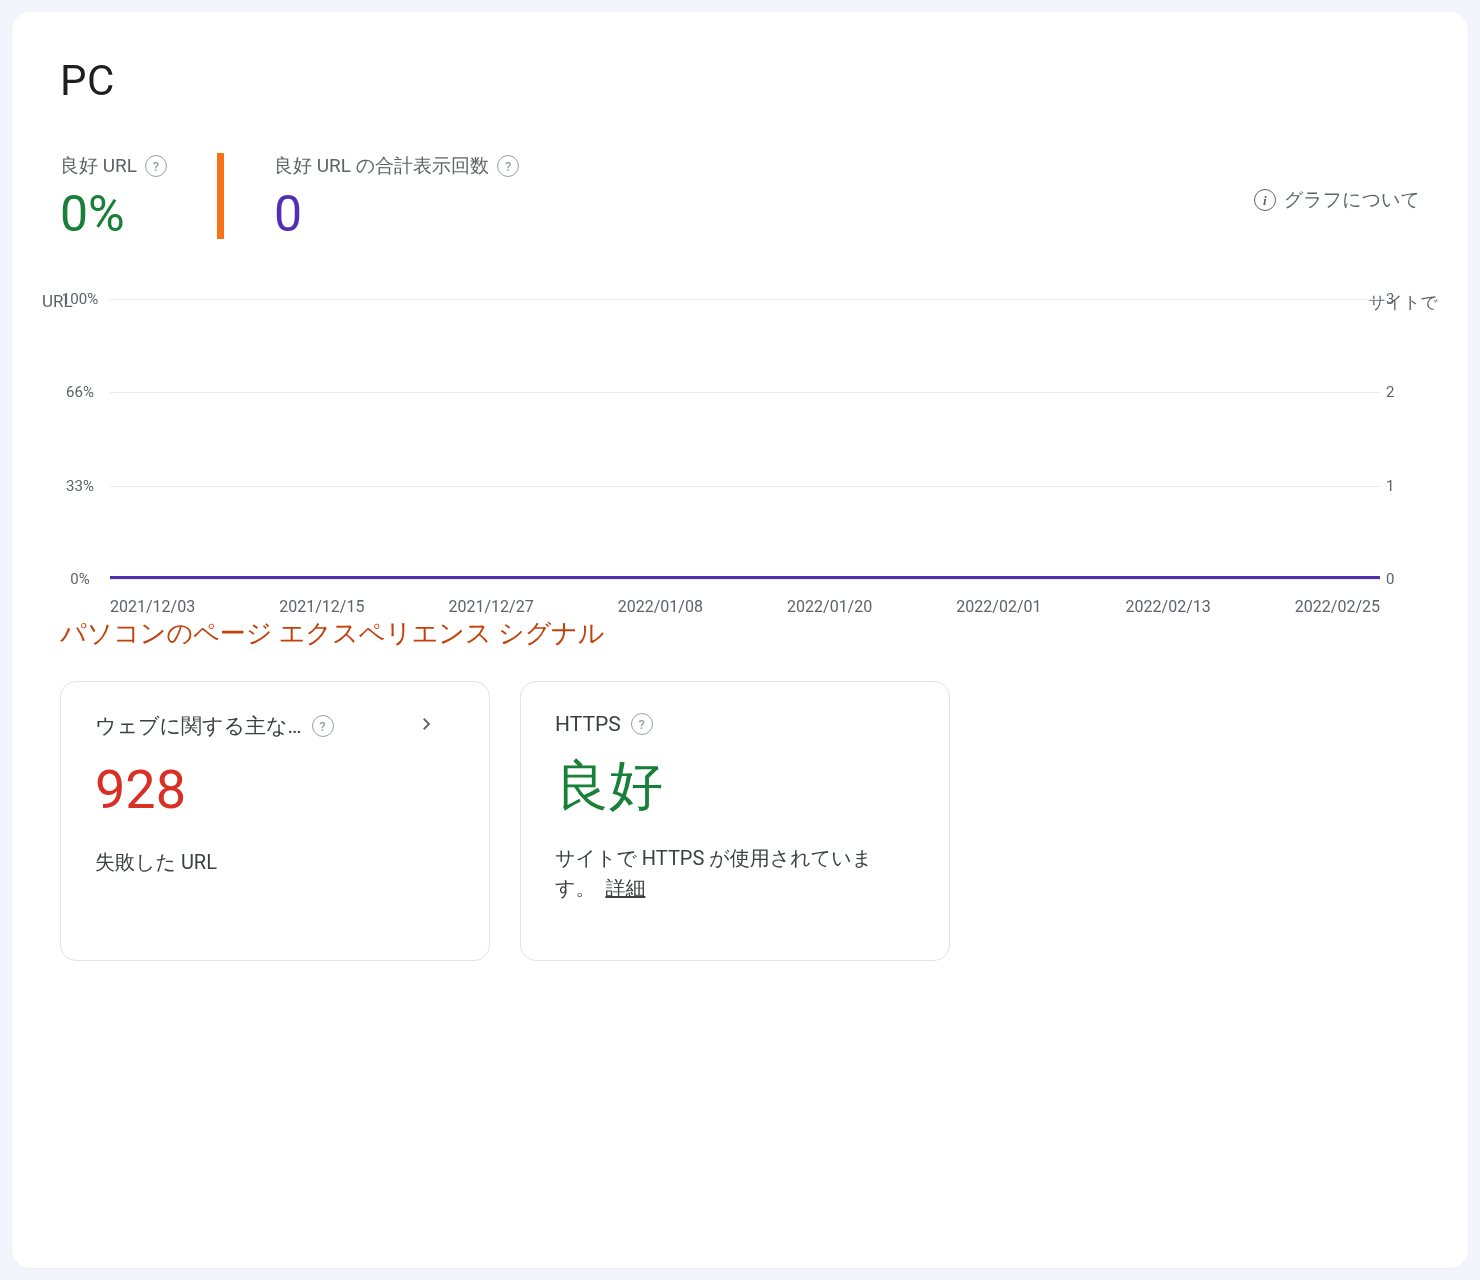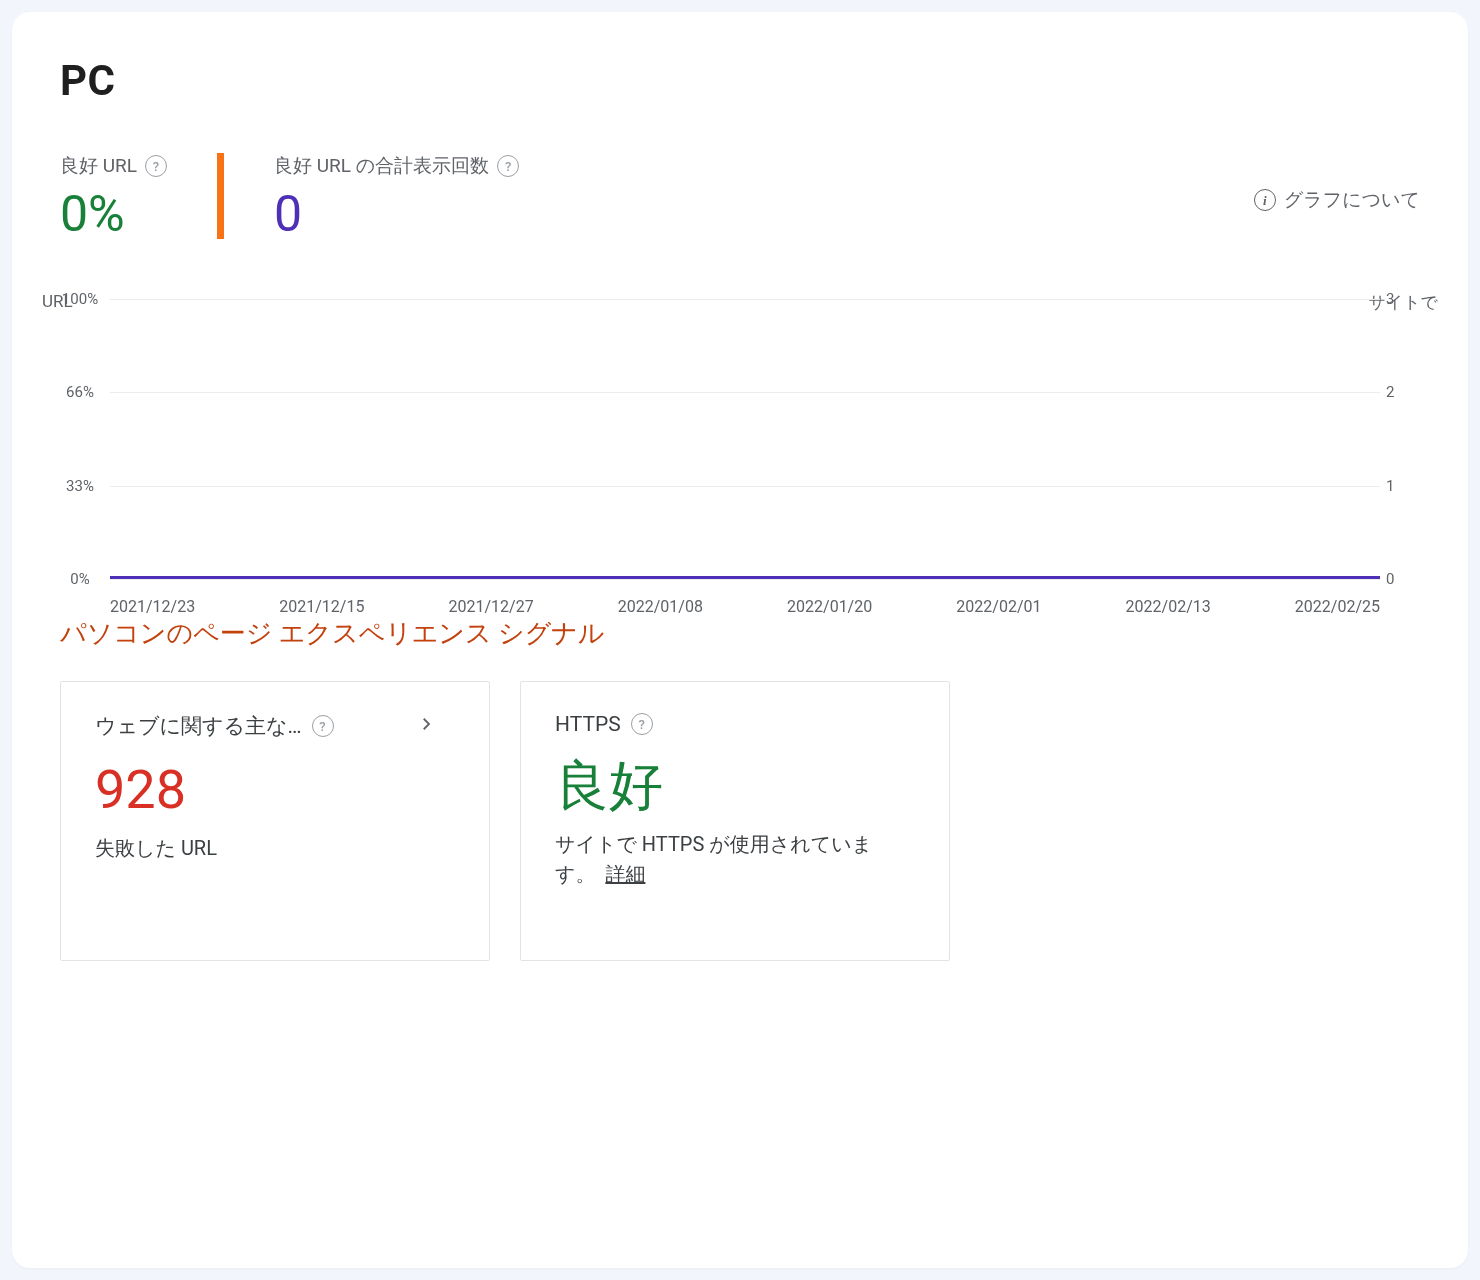--- a/index.html
+++ b/index.html
@@ -13,21 +13,21 @@
   .card {
     background: #fff;
     border-radius: 18px;
     padding: 44px 48px 56px 48px;
     width: 100%;
     height: 100%;
     box-shadow: 0 1px 3px rgba(0,0,0,0.04);
   }
   h1.page-title {
     font-size: 42px;
-    font-weight: 700;
+    font-weight: 400;
     color: #1f1f1f;
     margin-bottom: 48px;
     letter-spacing: 0.5px;
   }
   .metrics-row {
     display: flex;
     align-items: flex-start;
     position: relative;
     margin-bottom: 60px;
   }
@@ -155,42 +155,42 @@
     font-weight:400;
     color:#c2410c;
     margin-bottom:30px;
   }
   .signals-row {
     display:flex;
     gap:30px;
   }
   .signal-card {
     border:1px solid #e3e3e3;
-    border-radius:2px;
+    border-radius:16px;
     padding:30px 54px 34px 34px;
     width:430px;
     min-height:280px;
   }
   .signal-header {
     display:flex;
     align-items:center;
     gap:10px;
     font-size:21px;
     color:#3c4043;
     margin-bottom:20px;
   }
   .signal-header .chevron {
     margin-left:auto;
     color:#5f6368;
   }
   .signal-value-lg {
     font-size:54px;
     font-weight:400;
     line-height:1.1;
-    margin-bottom:14px;
+    margin-bottom:28px;
   }
   .signal-sub {
     font-size:20px;
     color:#3c4043;
     line-height:1.5;
   }
   .signal-sub a {
     color:#3c4043;
     text-decoration:underline;
     cursor:pointer;
@@ -243,21 +243,21 @@
 
       <span class="ytick-right" style="top:0%">3</span>
       <span class="ytick-right" style="top:33.33%">2</span>
       <span class="ytick-right" style="top:66.66%">1</span>
       <span class="ytick-right" style="top:100%">0</span>
 
       <div class="dataline"></div>
     </div>
 
     <div class="xticks">
-      <span>2021/12/23</span>
+      <span>2021/12/03</span>
       <span>2021/12/15</span>
       <span>2021/12/27</span>
       <span>2022/01/08</span>
       <span>2022/01/20</span>
       <span>2022/02/01</span>
       <span>2022/02/13</span>
       <span>2022/02/25</span>
     </div>
   </div>
 

